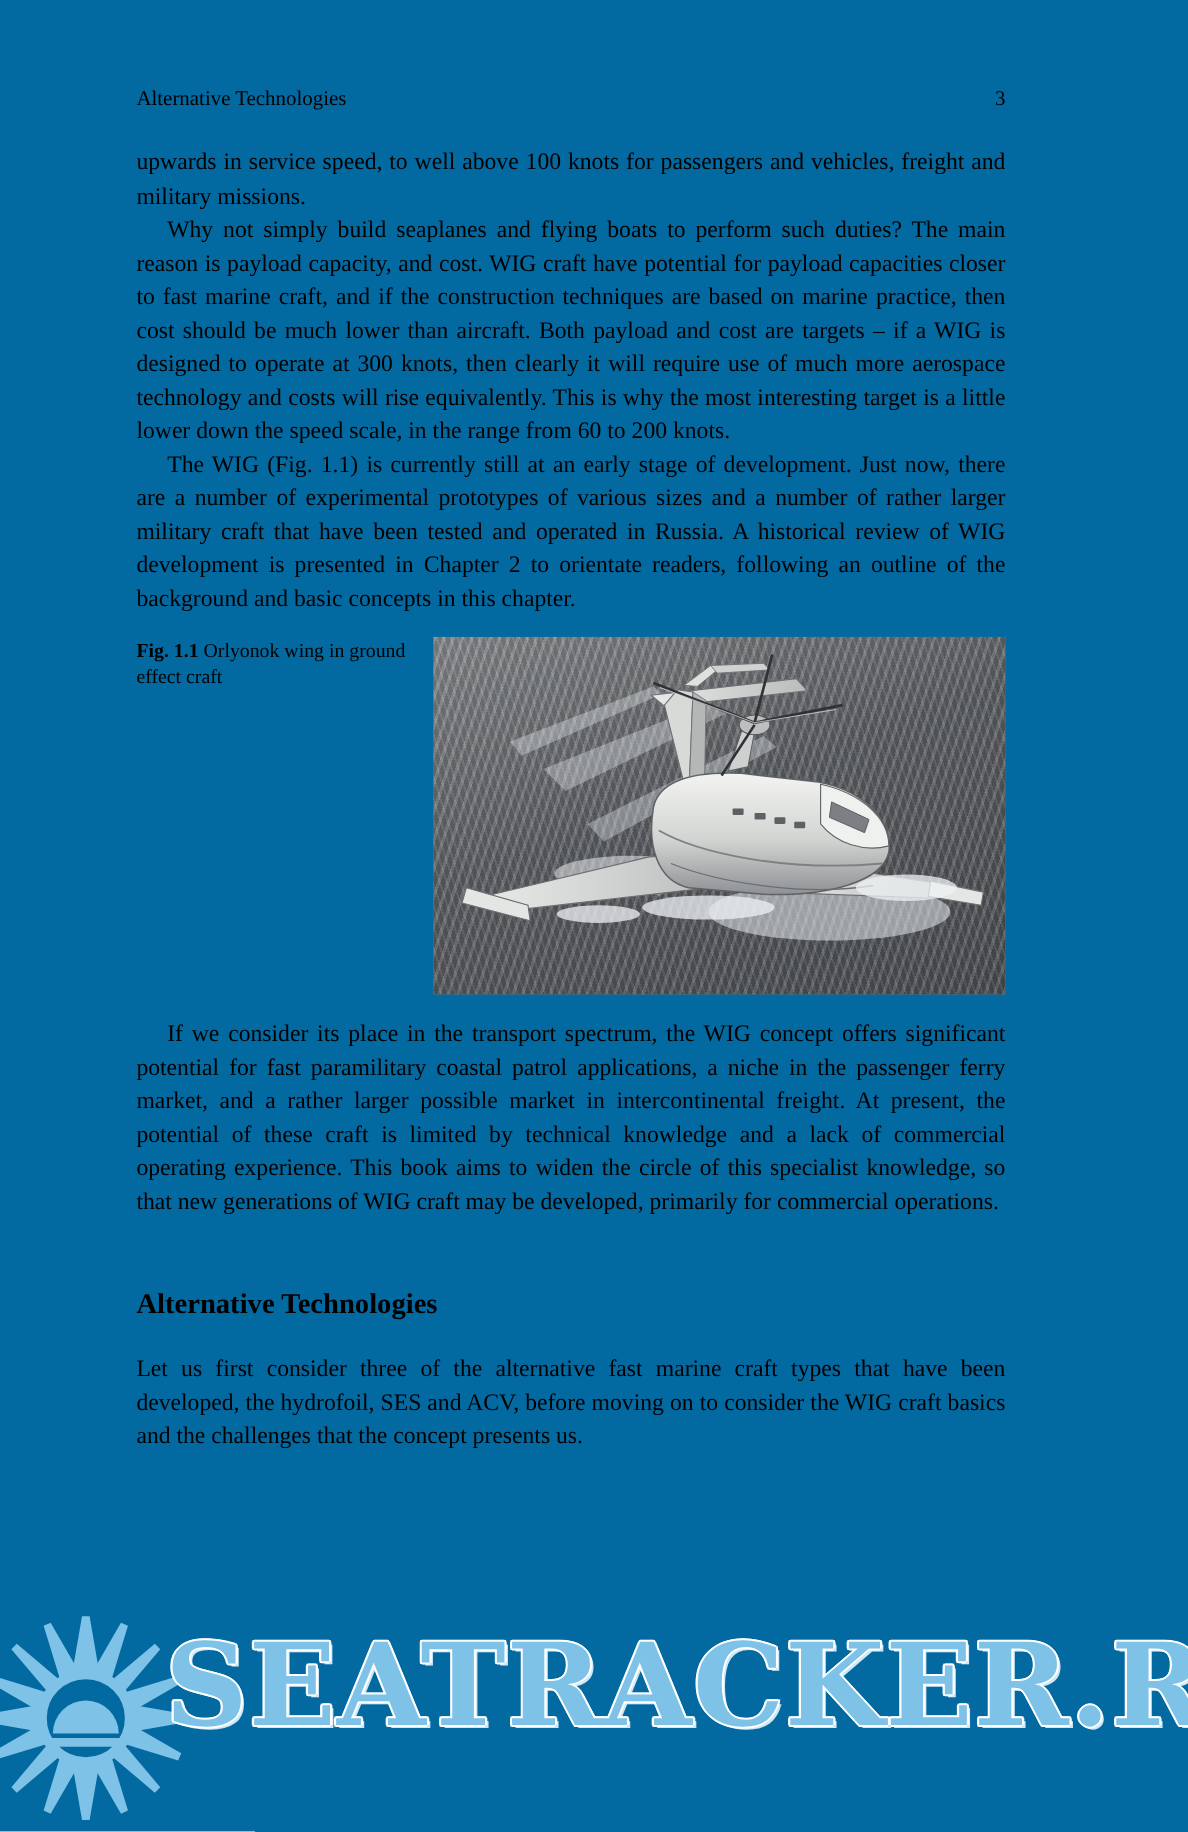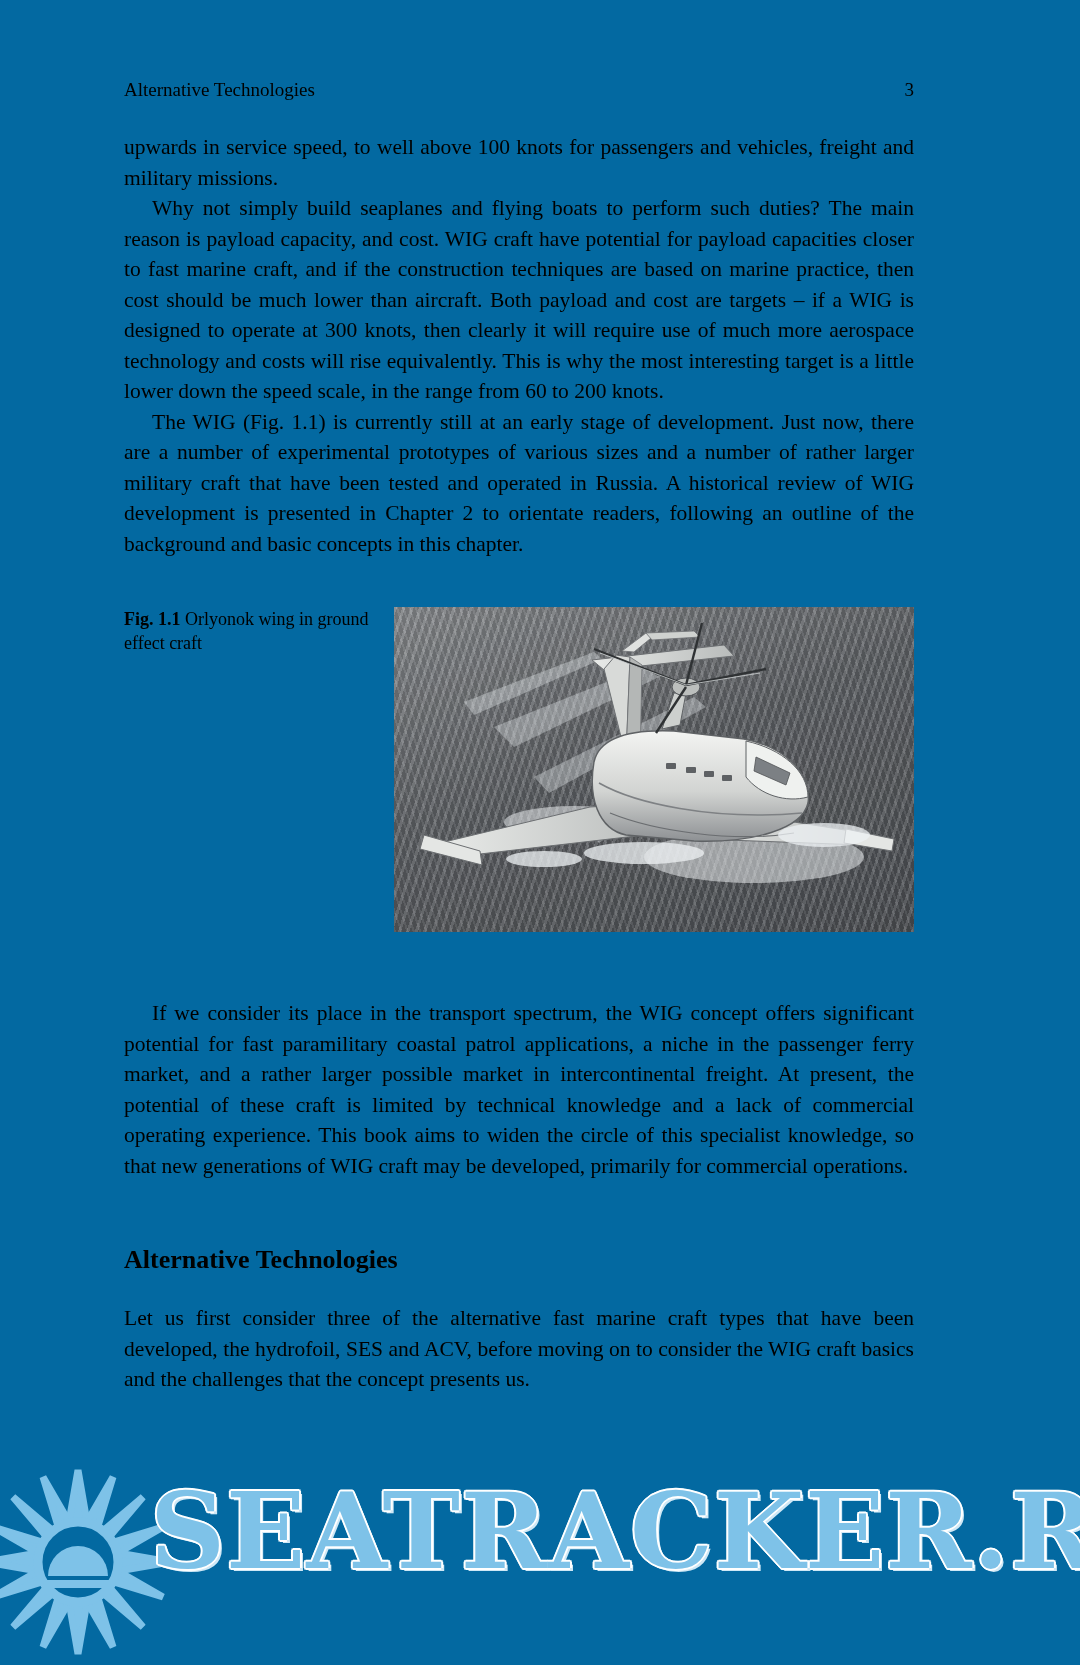--- a/index.html
+++ b/index.html
@@ -42,21 +42,21 @@
     line-height: 30.5px;
     text-align: justify;
     text-justify: inter-word;
     hyphens: none;
   }
   p.indent {
     text-indent: 28px;
   }
   .figure-block {
     position: relative;
-    margin-top: 48px;
+    margin-top: 20px;
     height: 345px;
   }
   .figure-caption {
     position: absolute;
     left: 0;
     top: 0;
     width: 250px;
     font-size: 18px;
     line-height: 24px;
   }
@@ -78,21 +78,20 @@
     background:
       repeating-linear-gradient(108deg, rgba(255,255,255,0.10) 0px, rgba(255,255,255,0.10) 3px, rgba(0,0,0,0.10) 3px, rgba(0,0,0,0.10) 8px),
       repeating-linear-gradient(72deg, rgba(255,255,255,0.07) 0px, rgba(255,255,255,0.07) 2px, rgba(0,0,0,0.07) 2px, rgba(0,0,0,0.07) 6px),
       linear-gradient(160deg, #8a8d90 0%, #5f6266 45%, #4c4f53 100%);
   }
   .figure-svg {
     position: absolute;
     inset: 0;
   }
   .lower-text {
-    margin-top: 46px;
   }
   h2.section {
     font-family: "Liberation Serif", serif;
     font-size: 26px;
     font-weight: bold;
     margin: 64px 0 28px 0;
   }
   .watermark {
     position: absolute;
     left: 0;

